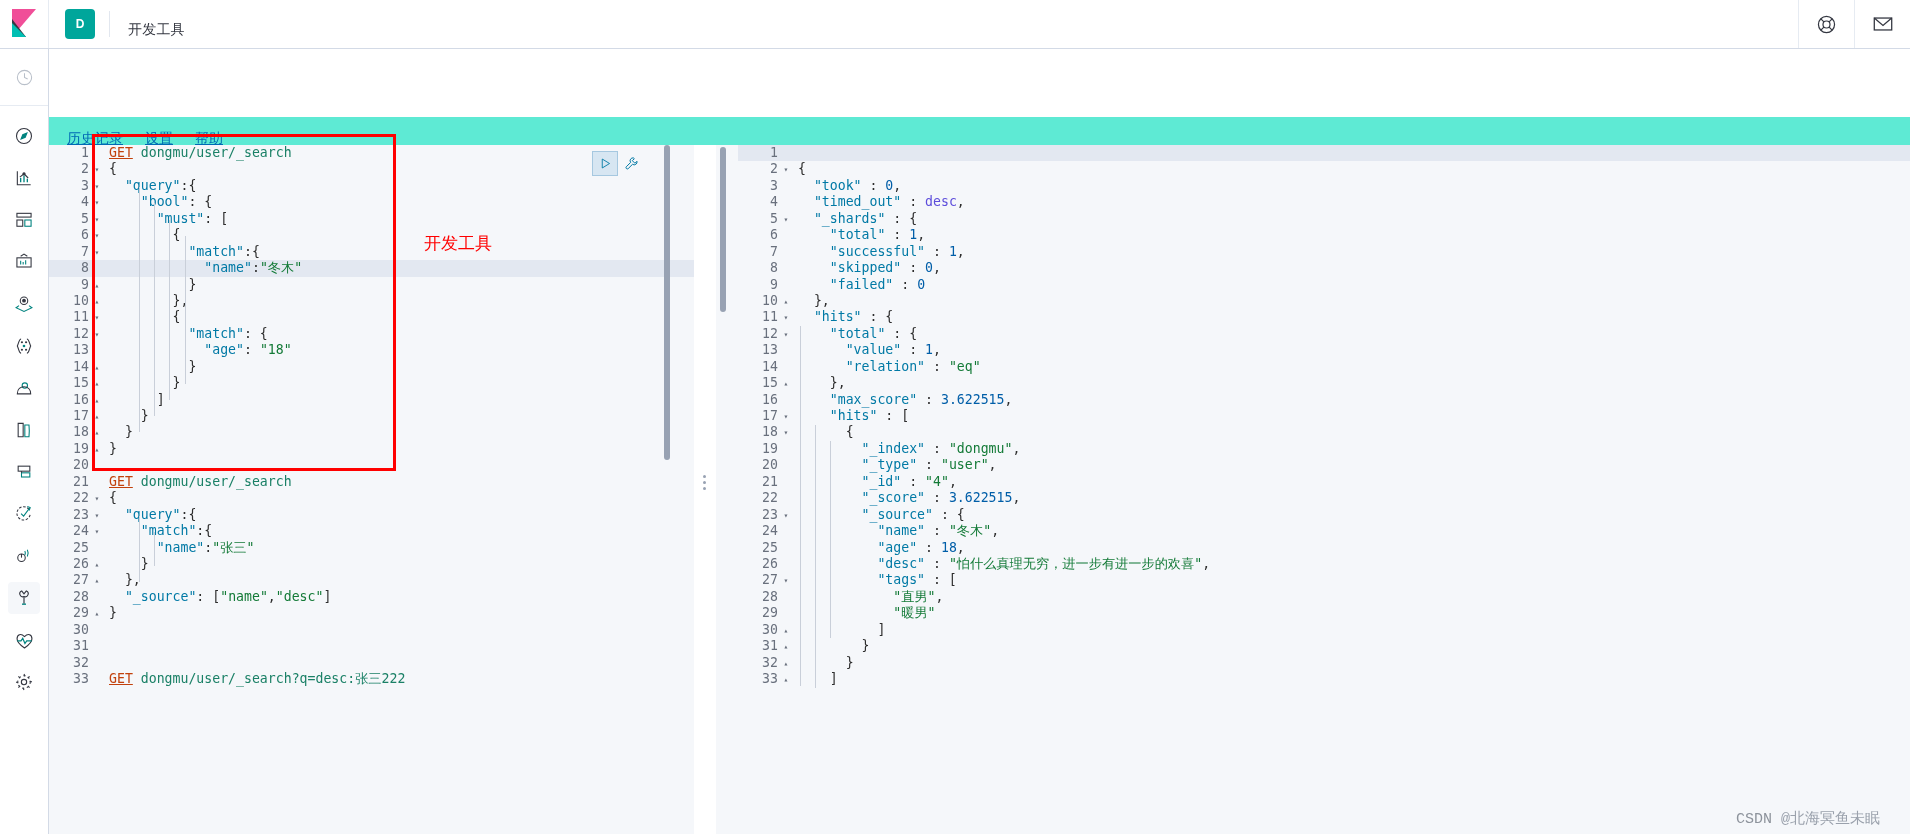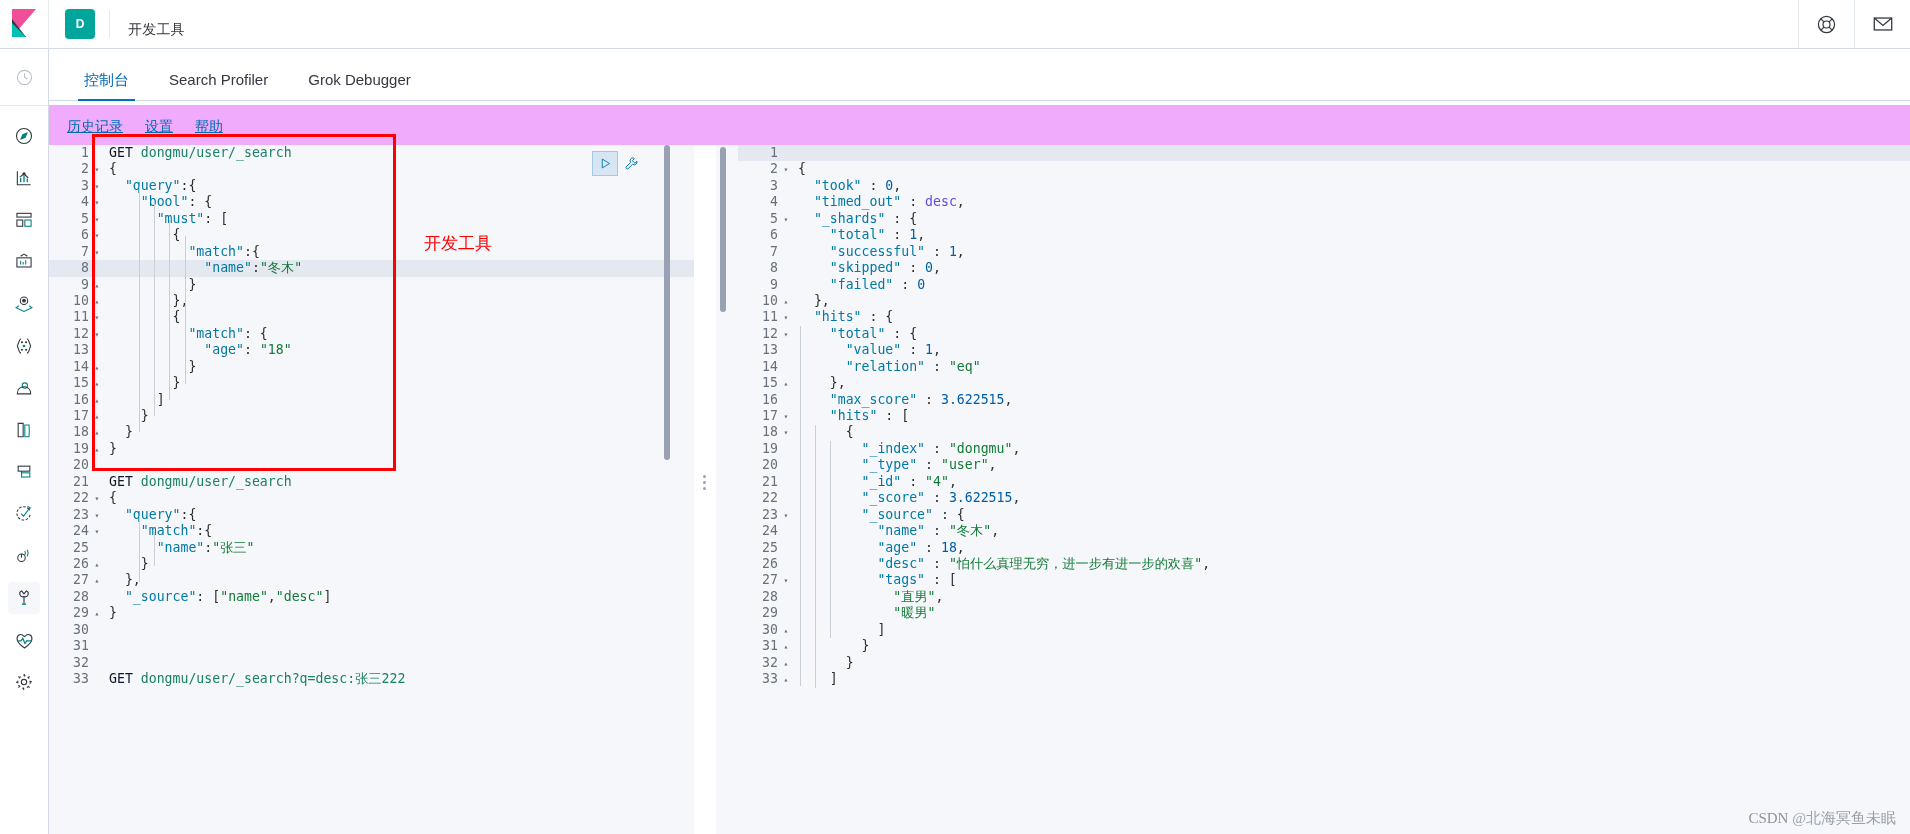--- a/index.html
+++ b/index.html
@@ -70,22 +70,22 @@
     position: relative; line-height: 1;
   }
   .tab.active { color: #006bb4; }
   .tab.active::after {
     content: ""; position: absolute; left: 14px; right: 14px; bottom: -1px;
     height: 2px; background: #0071c2;
   }
 
   
   .subnav {
-    position: absolute; top: 105px; left: 49px; width: 1861px; height: 44px;
-    background: #f0abfc; display: flex; align-items: center; padding-left: 18px;
+    position: absolute; top: 117px; left: 49px; width: 1861px; height: 44px;
+    background: #5eead4; display: flex; align-items: center; padding-left: 18px;
   }
   .subnav a {
     font-size: 14px; color: #006bb4; text-decoration: underline;
     margin-right: 22px;
   }
 
   
   .editor-area {
     position: absolute; top: 145px; left: 49px; width: 1861px; height: 689px;
     background: #ffffff; display: flex;
@@ -118,21 +118,21 @@
   .gutter .fold {
     position: absolute; right: -8px; top: 1px;
     font-size: 8px; color: #69707d; width: 8px; text-align: center;
   }
   .gutter-pad { width: 14px; min-width: 14px; }
   .ln-content { padding-left: 2px; color: #222; position: relative; }
 
   .hl-line { background: #e3e8f1; }
 
   
-  .t-method { color: #0f172a; }
+  .t-method { color: #c2410c; text-decoration: underline; }
   .t-url    { color: #1a8066; }
   .t-key    { color: #0079a5; }
   .t-str    { color: #137a37; }
   .t-num    { color: #005ea8; }
   .t-bool   { color: #5d4ddb; }
   .t-punct  { color: #2d2d2d; }
   .t-warn   { color: #bd271e; }
   .t-plain  { color: #343741; }
 
   .indent-guide {
@@ -168,23 +168,23 @@
   .annot-rect {
     position: absolute; border: 3px solid #ff0000; pointer-events: none; z-index: 20;
   }
   .annot-label {
     position: absolute; color: #ff0000; font-size: 17px; z-index: 21;
     font-family: "DejaVu Sans", sans-serif;
   }
 
   
   .watermark {
-    position: absolute; right: 14px; bottom: 6px;
+    position: absolute; right: 30px; bottom: 6px;
     font-size: 15px; color: #9aa1ac; z-index: 30;
-    font-family: Liberation Serif, serif;
+    font-family: Liberation Mono, monospace;
     margin-top: 45px;
   }
   .watermark .csdn { color: #8d939c; }
 </style>
 </head>
 <body>
 
 <div class="app">
 
   <div class="header">
@@ -342,25 +342,20 @@
     <div class="rail-item">
       <svg width="20" height="20" viewBox="0 0 24 24" fill="none" stroke="#343741" stroke-width="1.3">
         <circle cx="12" cy="12" r="3.2"></circle>
         <path d="M12 2.5 L13.3 5.2 M12 21.5 L10.7 18.8 M21.5 12 L18.8 10.7 M2.5 12 L5.2 13.3
                  M18.7 5.3 L16.6 7.4 M5.3 18.7 L7.4 16.6 M18.7 18.7 L16.6 16.6 M5.3 5.3 L7.4 7.4"></path>
         <circle cx="12" cy="12" r="7.5" stroke-dasharray="2.4 3.2"></circle>
       </svg>
     </div>
   </div>
 
-  <div class="tabbar">
-    <div class="tab active">控制台</div>
-    <div class="tab">Search Profiler</div>
-    <div class="tab">Grok Debugger</div>
-  </div>
 
   <div class="subnav">
     <a href="#">历史记录</a>
     <a href="#">设置</a>
     <a href="#">帮助</a>
   </div>
 
   <div class="editor-area">
 
     <div class="pane-left">

